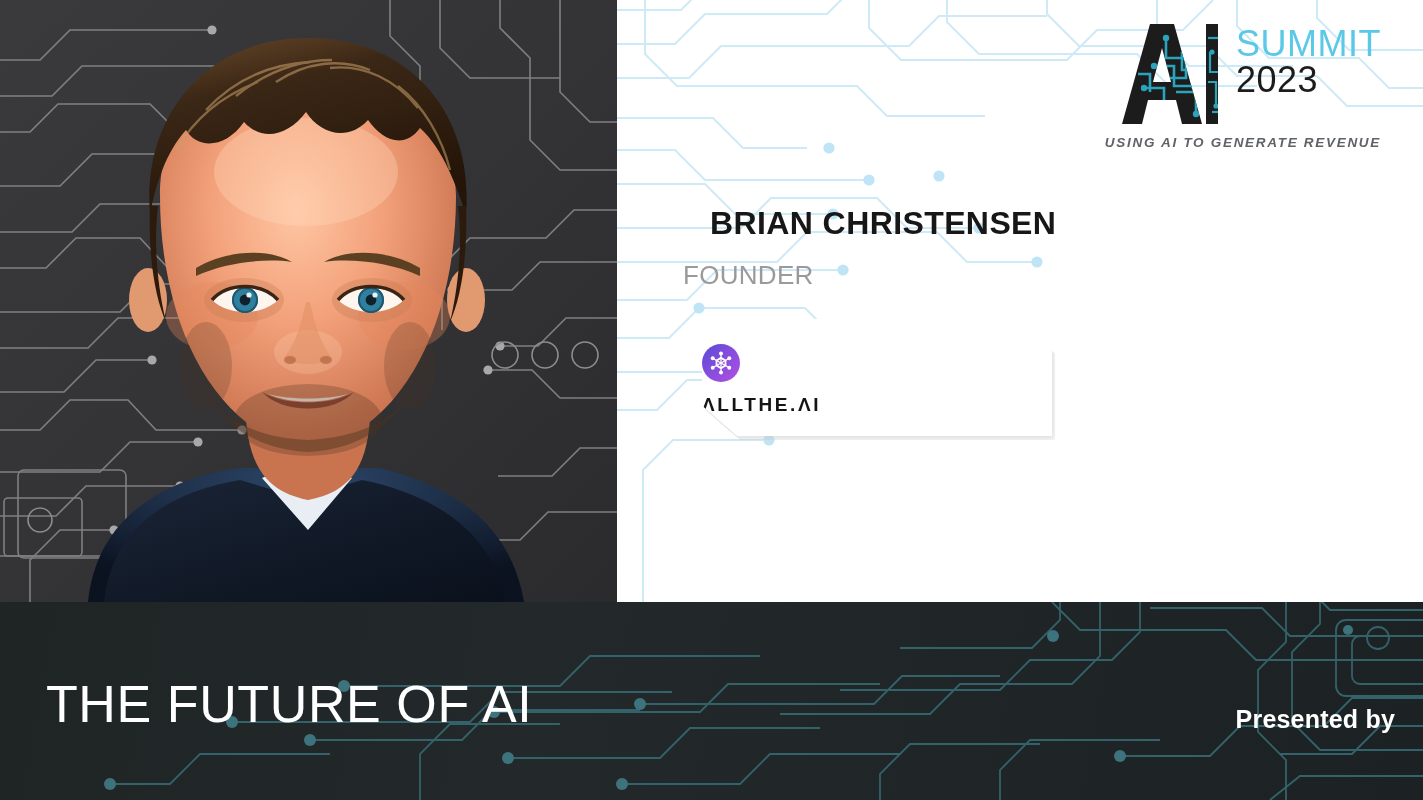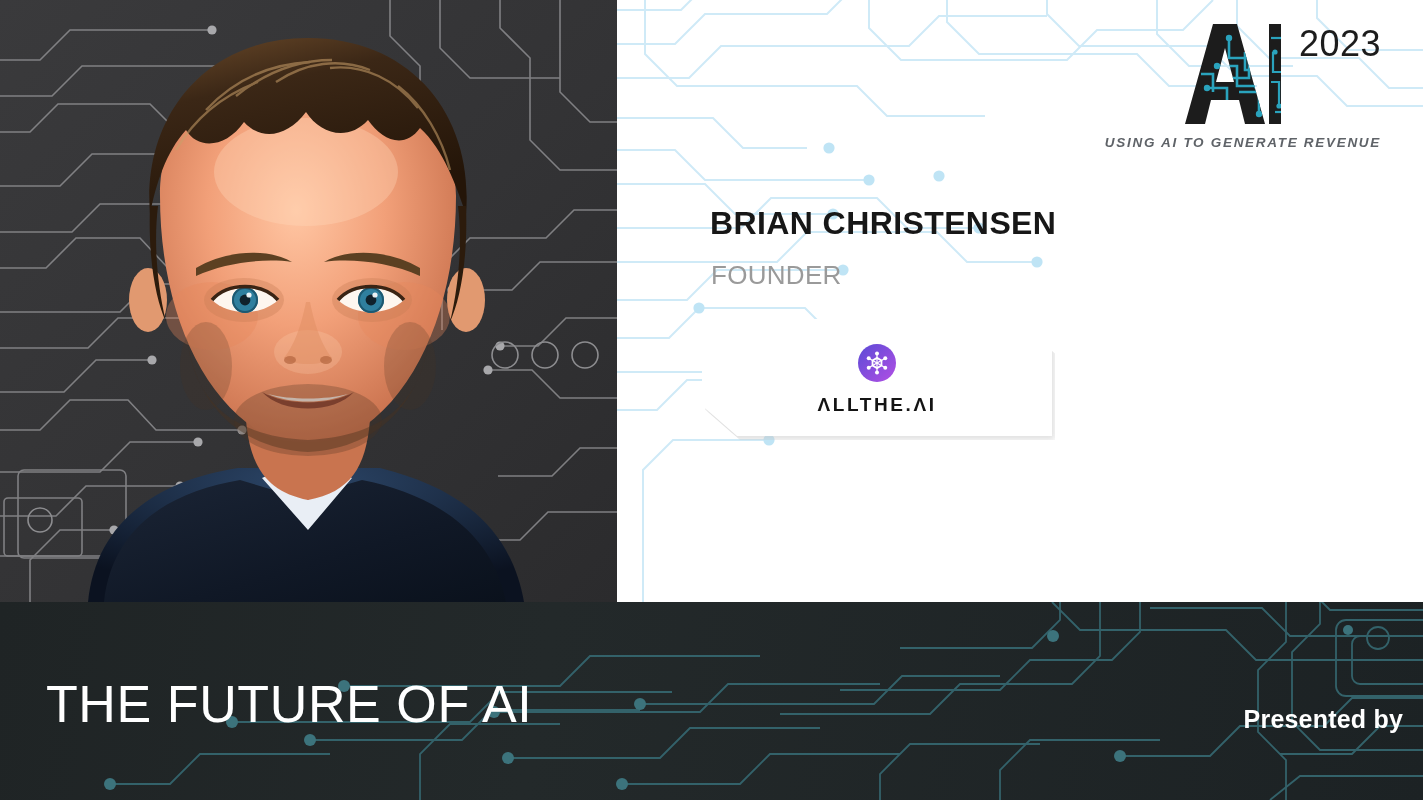--- a/index.html
+++ b/index.html
@@ -81,21 +81,21 @@
     position:absolute;
     left:710px; top:205px;
     font-size:32px;
     font-weight:bold;
     letter-spacing:0.4px;
     color:#171717;
     white-space:nowrap;
   }
   .speaker-title {
     position:absolute;
-    left:711px; top:260px;
+    left:683px; top:260px;
     font-size:26px;
     font-weight:400;
     letter-spacing:0.3px;
     color:#9a9a9a;
   }
 
   
   .logo-card-wrap {
     position:absolute;
     left:702px; top:319px;
@@ -113,21 +113,21 @@
   }
   .logo-card {
     position:absolute;
     left:0; top:0;
     width:350px; height:117px;
     background:#ffffff;
     -webkit-clip-path:polygon(0 0, 90% 0, 100% 26%, 100% 100%, 10% 100%, 0 74%);
     clip-path:polygon(0 0, 90% 0, 100% 26%, 100% 100%, 10% 100%, 0 74%);
     display:flex;
     flex-direction:column;
-    align-items:center;
+    align-items:flex-start;
     justify-content:center;
     padding-top:4px;
   }
   .brand-icon { width:38px; height:38px; display:block; }
   .brand-word {
     margin-top:12px;
     font-size:19px;
     font-weight:bold;
     letter-spacing:2.6px;
     color:#141414;
@@ -147,21 +147,21 @@
     position:absolute;
     left:46px; top:72px;
     font-size:52px;
     font-weight:400;
     letter-spacing:0.6px;
     color:#ffffff;
     white-space:nowrap;
   }
   .presented {
     position:absolute;
-    right:20px; top:105px;
+    right:28px; top:105px;
     text-align:left;
     line-height:1.0;
   }
   .presented-by {
     font-size:25px;
     font-weight:bold;
     color:#ffffff;
     letter-spacing:0.2px;
     display:block;
   }
@@ -432,20 +432,21 @@
             <path d="M90 30 V50 H98"></path>
             <path d="M88 60 H96 V84"></path>
             <path d="M92 90 H98"></path>
           </g>
           <g clip-path="url(#clipI)" fill="#2aa3bd">
             <circle cx="92" cy="30" r="2.6"></circle>
             <circle cx="96" cy="84" r="2.6"></circle>
           </g>
         </svg>
         <div class="summit-words">
+          <span class="w-summit">SUMMIT</span>
           <span class="w-year">2023</span>
         </div>
       </div>
       <div class="summit-tagline">USING AI TO GENERATE REVENUE</div>
     </div>
   </div>
 
   <div class="speaker-name">BRIAN CHRISTENSEN</div>
   <div class="speaker-title">FOUNDER</div>
 

